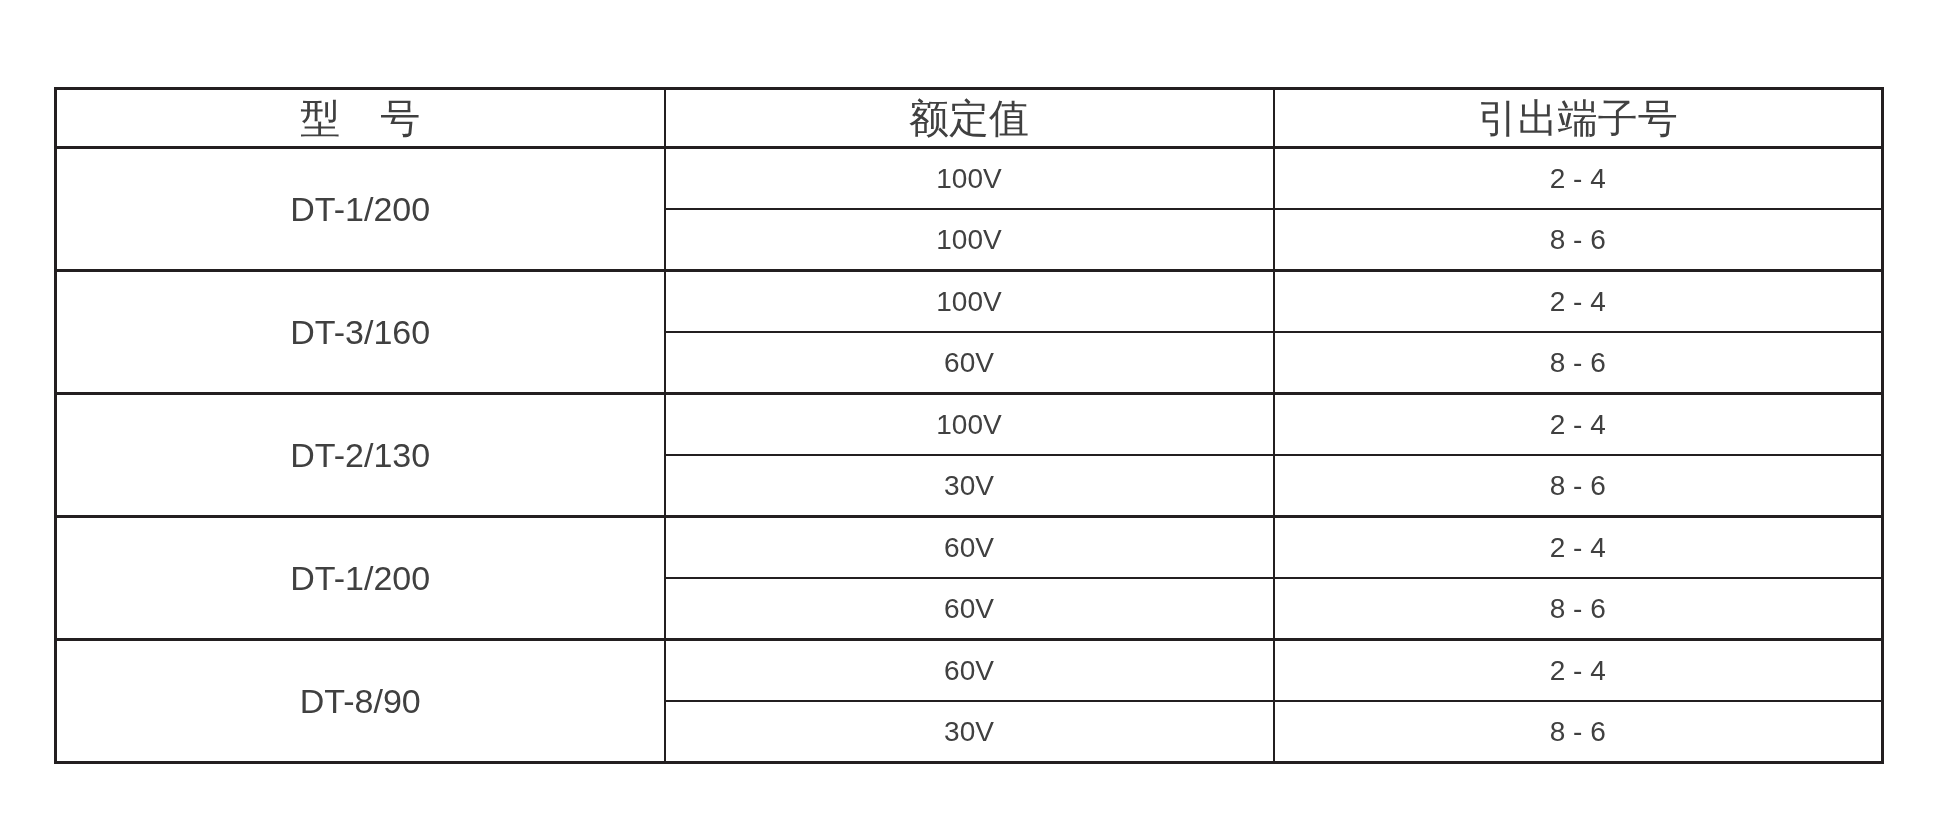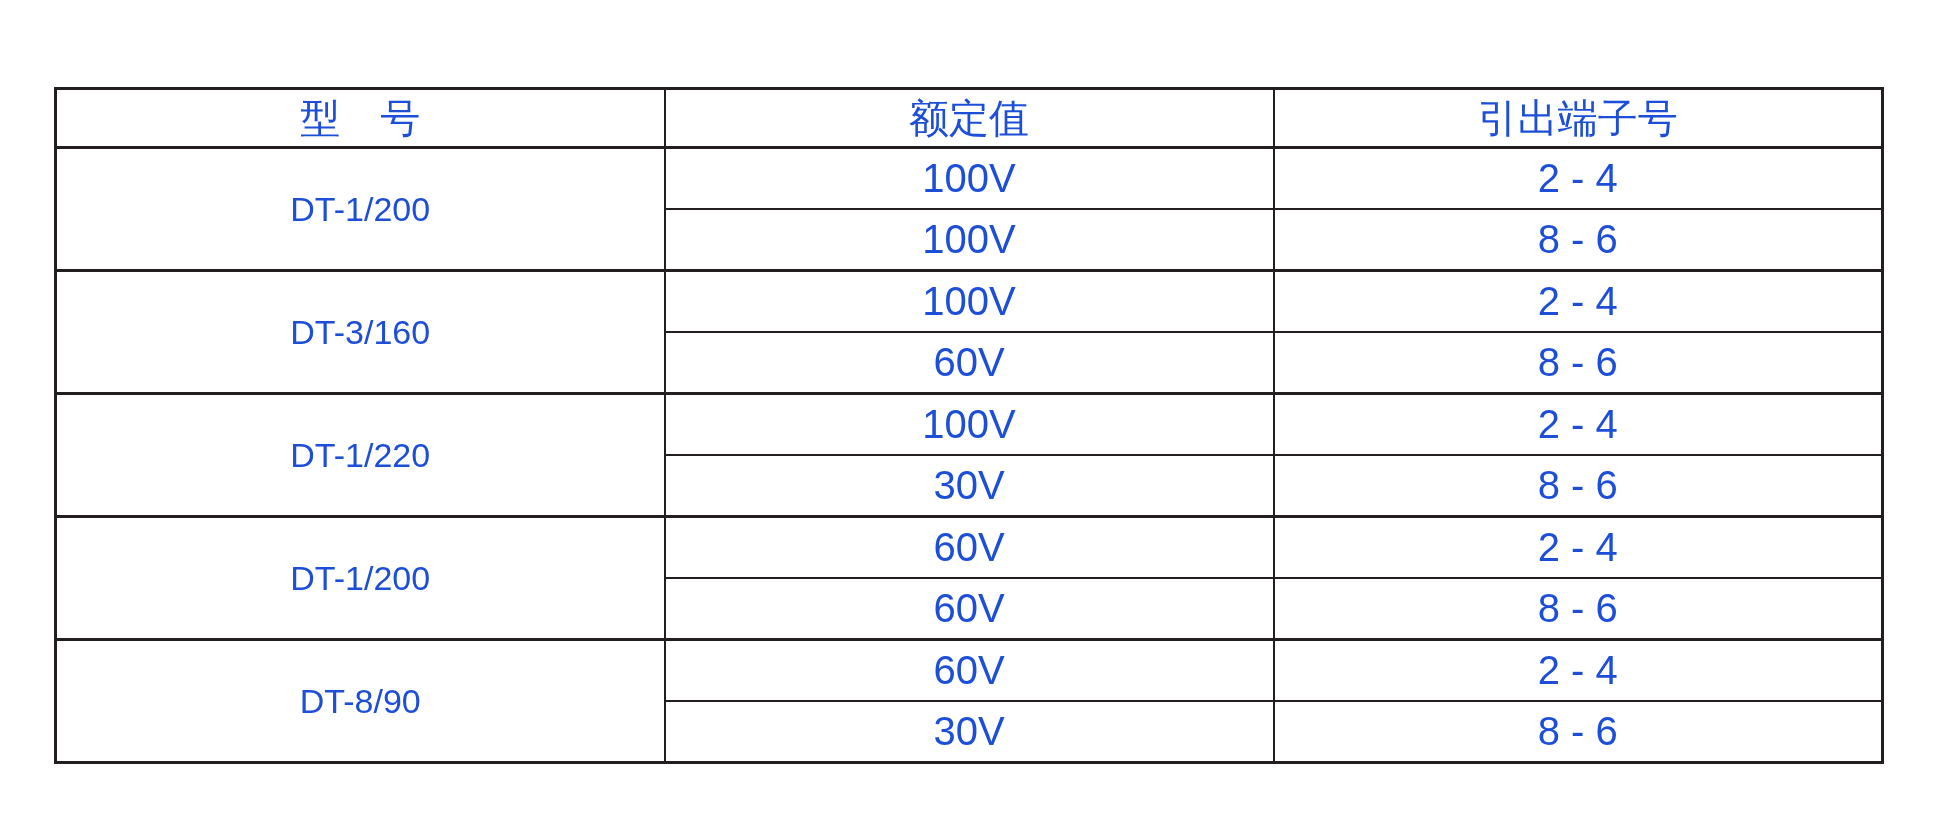--- a/index.html
+++ b/index.html
@@ -18,42 +18,42 @@
     background: #ffffff;
   }
   table.spec-table {
     position: absolute;
     left: 54px;
     top: 87px;
     width: 1830px;
     height: 650px;
     border-collapse: collapse;
     table-layout: fixed;
-    color: #1d4ed8;
+    color: #404040;
   }
   table.spec-table col { width: 33.333%; }
   table.spec-table th,
   table.spec-table td {
     border: 2px solid #231f20;
     text-align: center;
     vertical-align: middle;
     padding: 0;
     background: #ffffff;
   }
   
   table.spec-table { border: 3px solid #231f20; }
   table.spec-table thead th {
     height: 56px;
     font-size: 40px;
     font-weight: 400;
     border-bottom-width: 3px;
   }
   table.spec-table tbody td {
     height: 59px;
-    font-size: 40px;
+    font-size: 28px;
     font-weight: 400;
   }
   
   table.spec-table td.model-cell {
     font-size: 34px;
   }
   tr.group-start td { border-top-width: 3px; }
 </style>
 </head>
 <body>
@@ -88,21 +88,21 @@
         <td class="model-cell" rowspan="2">DT-3/160</td>
         <td>100V</td>
         <td>2 - 4</td>
       </tr>
       <tr>
         <td>60V</td>
         <td>8 - 6</td>
       </tr>
 
       <tr class="group-start">
-        <td class="model-cell" rowspan="2">DT-1/220</td>
+        <td class="model-cell" rowspan="2">DT-2/130</td>
         <td>100V</td>
         <td>2 - 4</td>
       </tr>
       <tr>
         <td>30V</td>
         <td>8 - 6</td>
       </tr>
 
       <tr class="group-start">
         <td class="model-cell" rowspan="2">DT-1/200</td>

